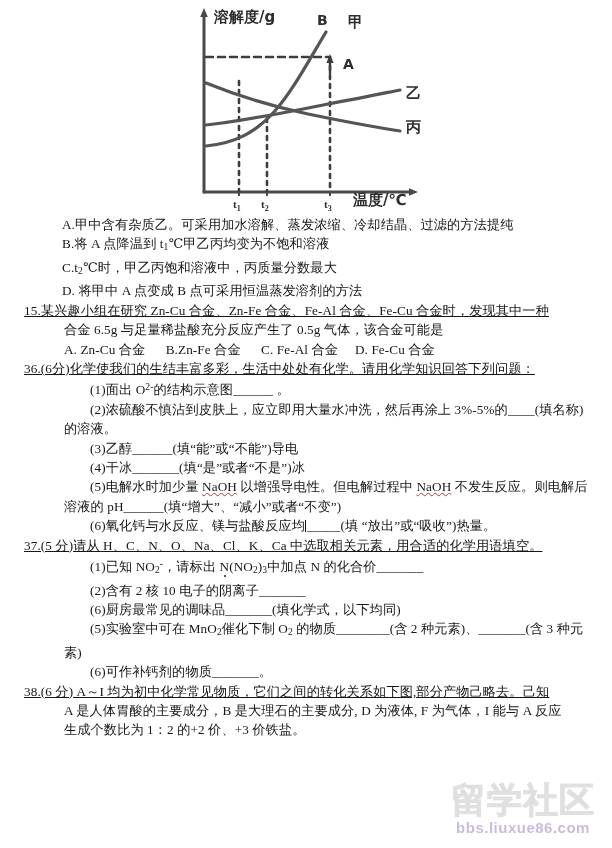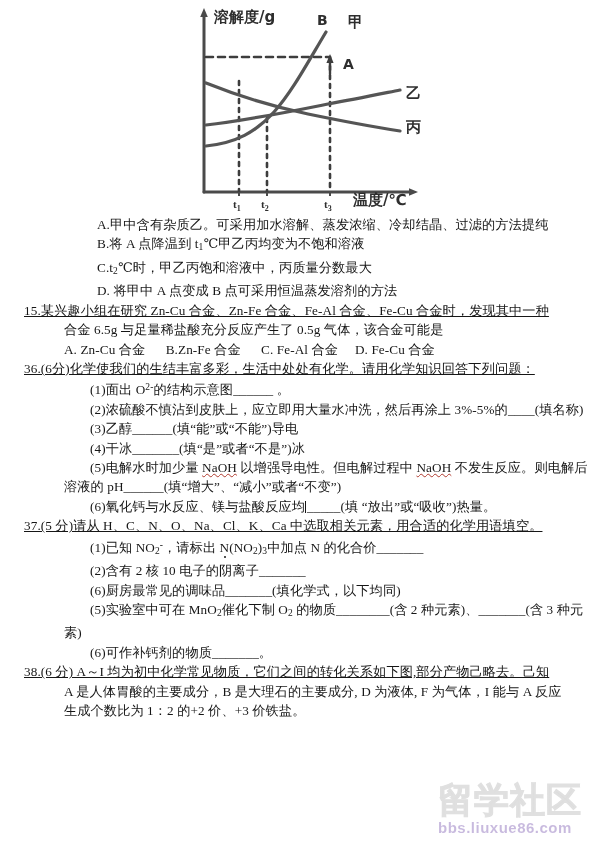--- a/index.html
+++ b/index.html
@@ -43,21 +43,21 @@
   }
   .line{
     font-size:13.2px;
     line-height:19.4px;
     white-space:nowrap;
     letter-spacing:0.1px;
   }
   .ind-0  {padding-left:24px;text-decoration:underline;}
   .ind-1  {padding-left:64px;}
   .ind-2  {padding-left:90px;}
-  .ind-opt{padding-left:84px;margin-left:13px;}
+  .ind-opt{padding-left:62px;}
   sub{font-size:72%;vertical-align:-0.22em;}
   sup{font-size:72%;vertical-align:0.42em;}
   .sq{
     text-decoration-line:underline;
     text-decoration-style:wavy;
     text-decoration-color:#b03a2e;
     text-decoration-thickness:1px;
   }
   .dotted-n{position:relative;}
   .dotted-n::after{
@@ -70,20 +70,21 @@
     background:#161616;
     vertical-align:-2px;
     margin-right:1px;
   }
 
   
   #watermark{
     position:absolute;
     right:4px;bottom:2px;
     width:170px;height:66px;
+    text-align:center;
     opacity:0.30;
     user-select:none;
   }
   #watermark .wm-main{
     font-family:"DejaVu Sans","Liberation Sans",sans-serif;
     font-size:35px;
     font-weight:700;
     letter-spacing:1px;
     color:#8e8e8e;
     line-height:40px;
@@ -167,20 +168,21 @@
       </div>
       <div>
         <div class="line ind-0">15.某兴趣小组在研究 Zn-Cu 合金、Zn-Fe 合金、Fe-Al 合金、Fe-Cu 合金时，发现其中一种</div>
         <div class="line ind-1">合金 6.5g 与足量稀盐酸充分反应产生了 0.5g 气体，该合金可能是</div>
         <div class="line ind-1">A. Zn-Cu 合金&nbsp;&nbsp;&nbsp;&nbsp;&nbsp;&nbsp;B.Zn-Fe 合金&nbsp;&nbsp;&nbsp;&nbsp;&nbsp;&nbsp;C. Fe-Al 合金&nbsp;&nbsp;&nbsp;&nbsp;&nbsp;D. Fe-Cu 合金</div>
       </div>
       <div>
         <div class="line ind-0">36.(6分)化学使我们的生结丰富多彩，生活中处处有化学。请用化学知识回答下列问题：</div>
         <div class="line ind-2">(1)面出 O<sup>2-</sup>的结构示意图______ 。</div>
         <div class="line ind-2">(2)浓硫酸不慎沾到皮肤上，应立即用大量水冲洗，然后再涂上 3%-5%的____(填名称)</div>
+        <div class="line ind-1">的溶液。</div>
         <div class="line ind-2">(3)乙醇______(填“能”或“不能”)导电</div>
         <div class="line ind-2">(4)干冰_______(填“是”或者“不是”)冰</div>
         <div class="line ind-2">(5)电解水时加少量 <span class="sq">NaOH</span> 以增强导电性。但电解过程中 <span class="sq">NaOH</span> 不发生反应。则电解后</div>
         <div class="line ind-1">溶液的 pH______(填“增大”、“减小”或者“不变”)</div>
         <div class="line ind-2">(6)氧化钙与水反应、镁与盐酸反应均<span class="cursor-bar"></span>_____(填 “放出”或“吸收”)热量。</div>
       </div>
       <div>
         <div class="line ind-0">37.(5 分)请从 H、C、N、O、Na、Cl、K、Ca 中选取相关元素，用合适的化学用语填空。</div>
         <div class="line ind-2">(1)已知 NO<sub>2</sub><sup>-</sup>，请标出 <span class="dotted-n">N</span>(NO<sub>2</sub>)<sub>3</sub>中加点 N 的化合价_______</div>
         <div class="line ind-2">(2)含有 2 核 10 电子的阴离子_______</div>

